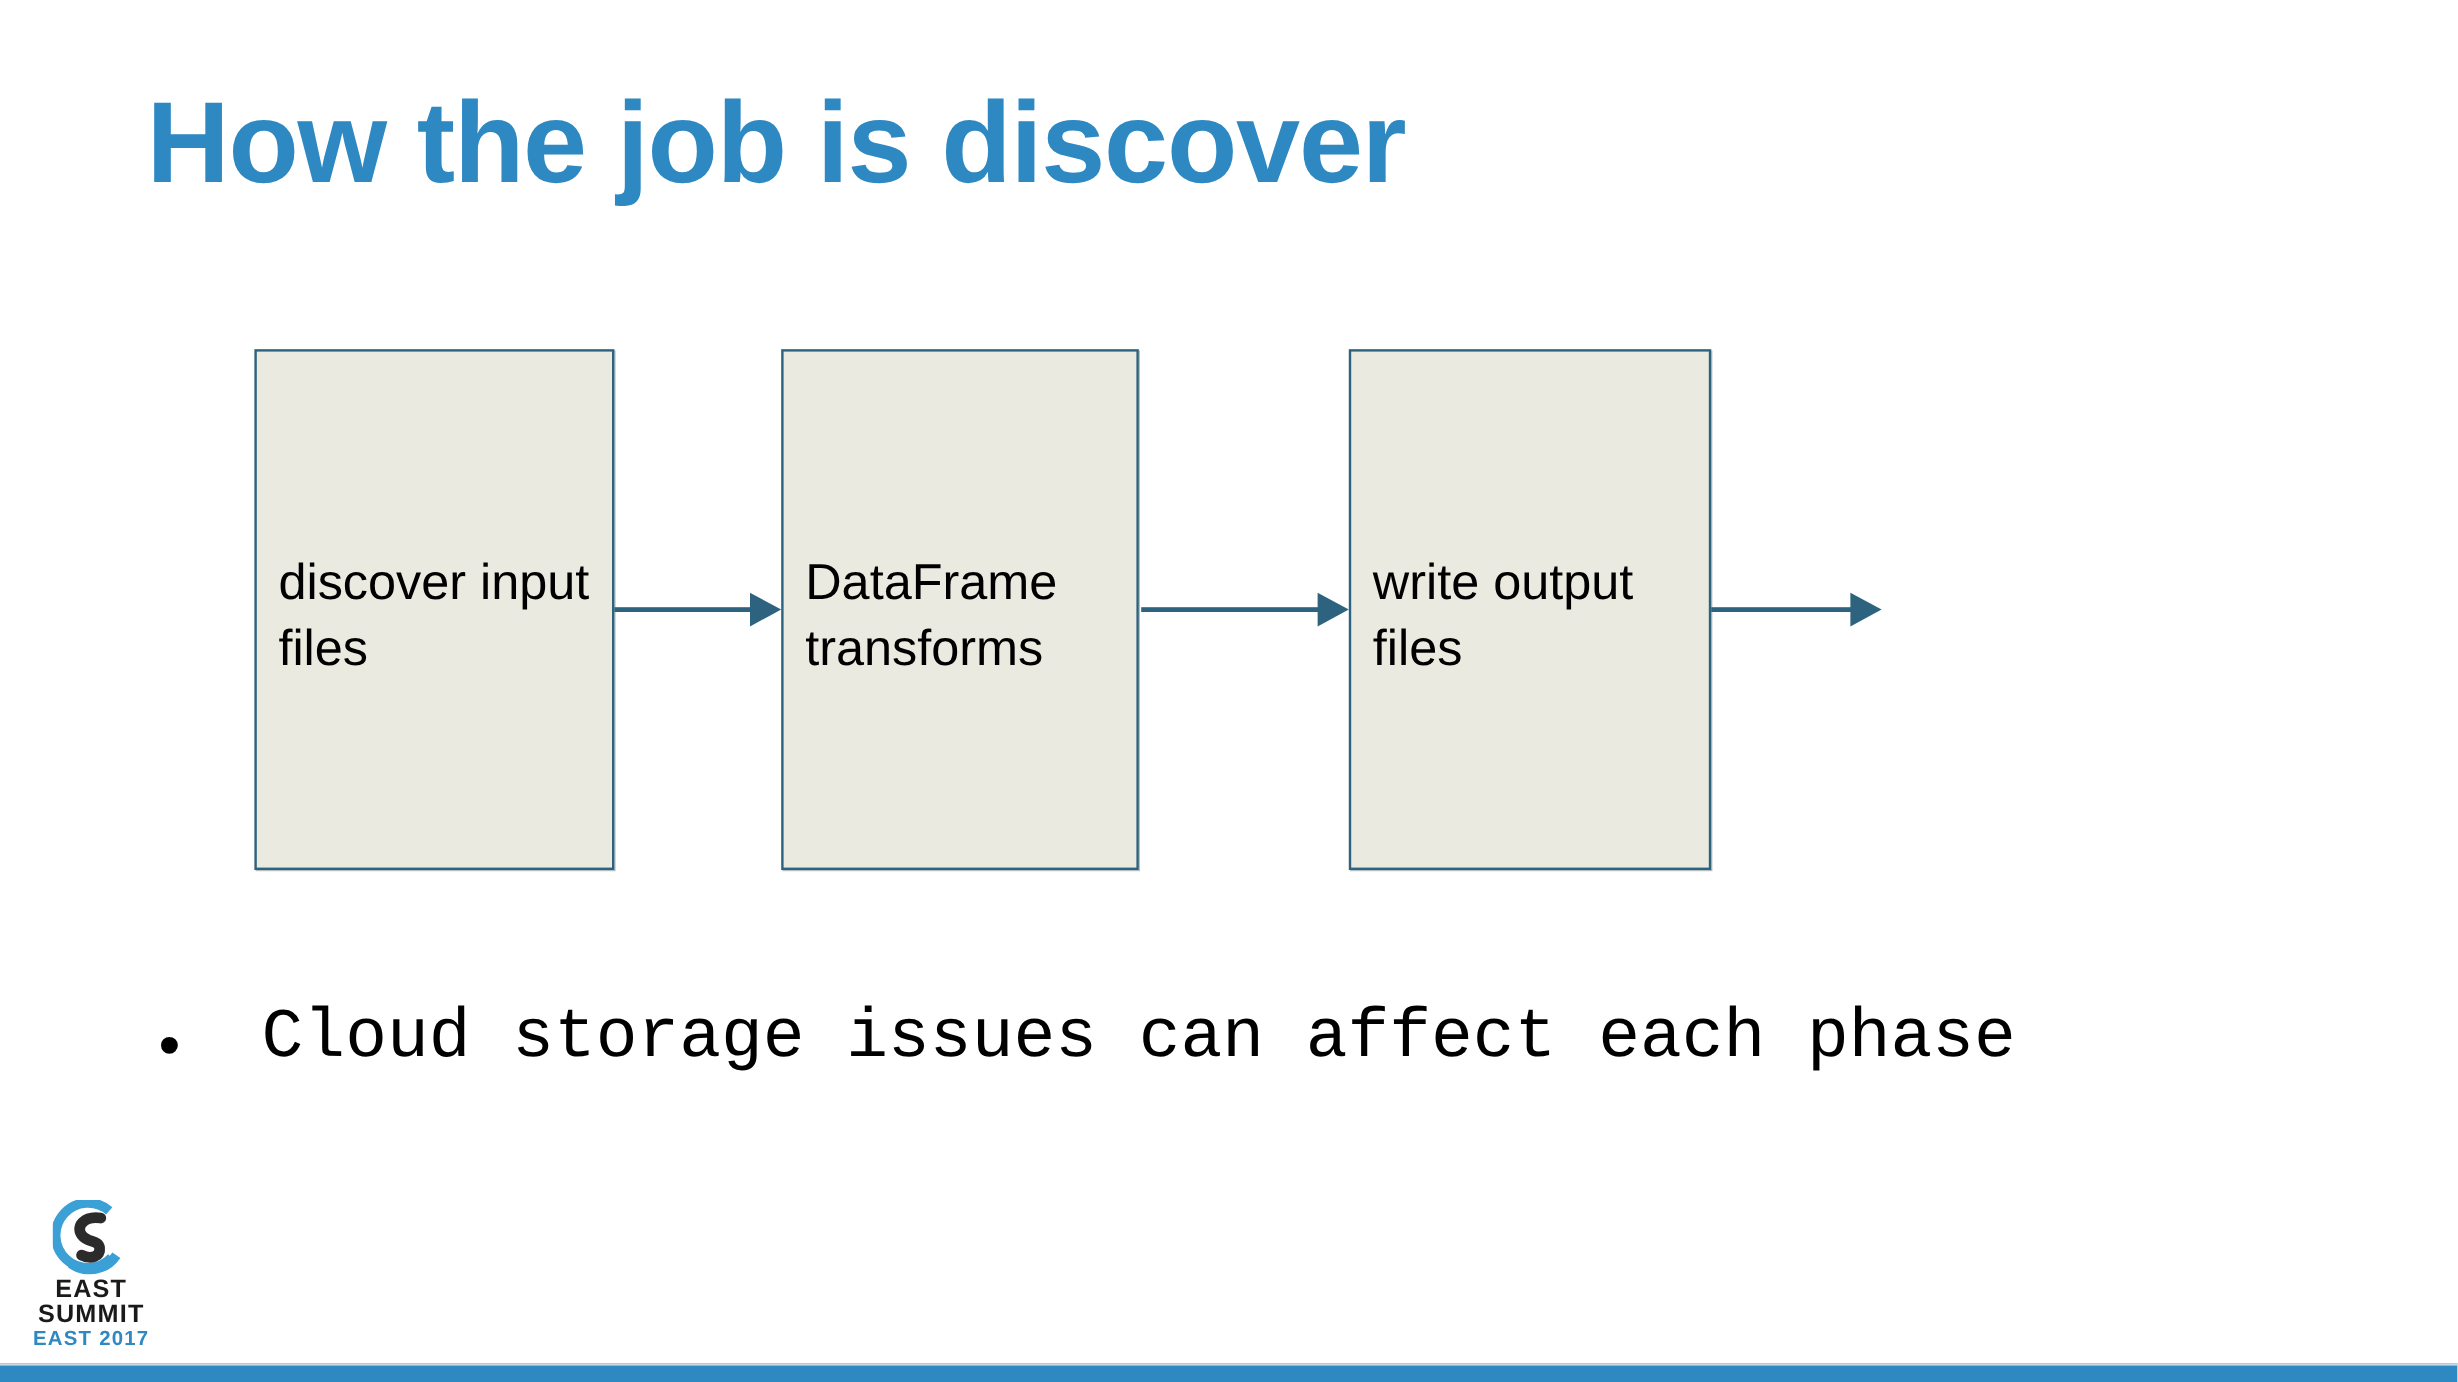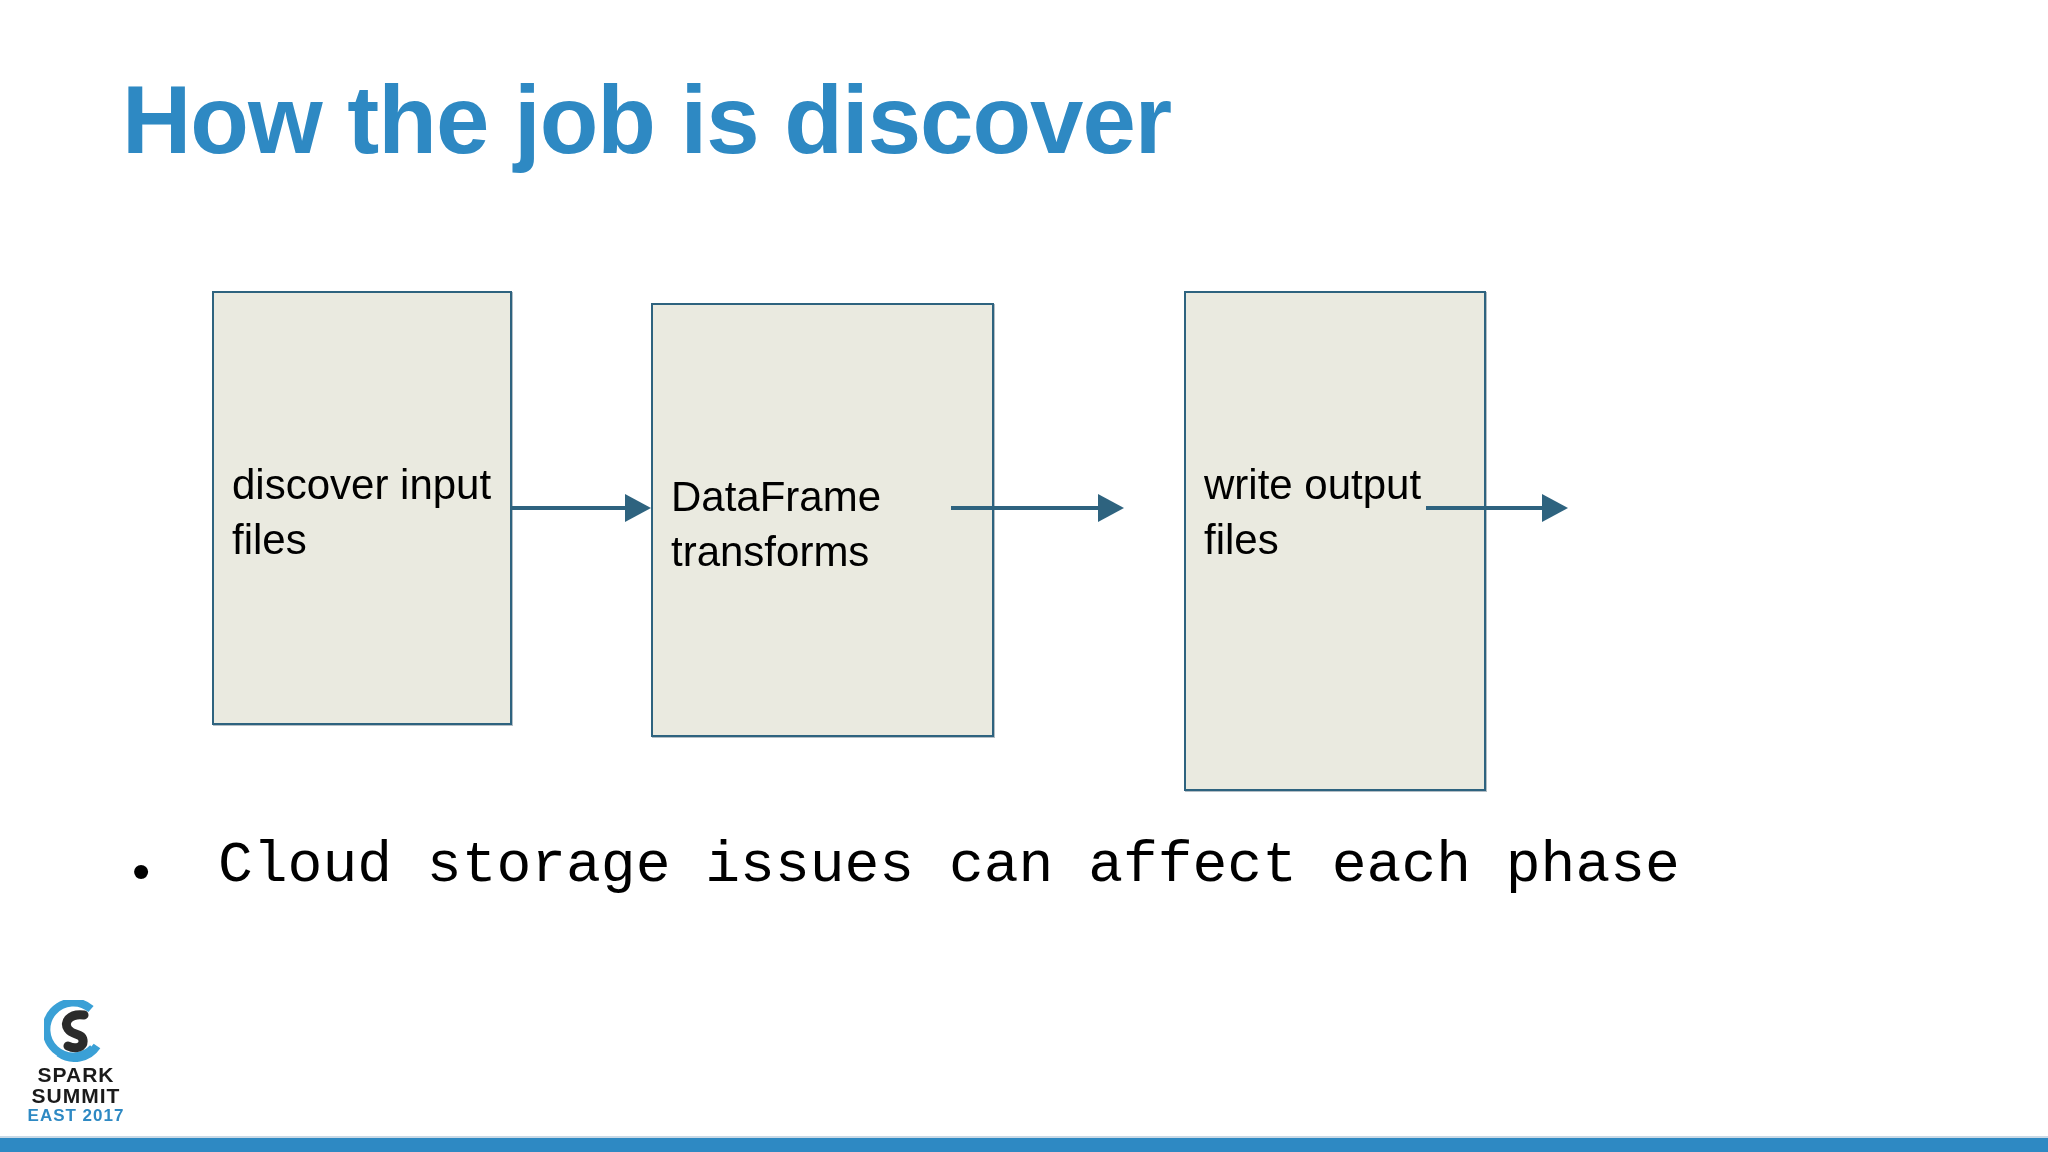--- a/index.html
+++ b/index.html
@@ -62,22 +62,22 @@
     font-family: "Liberation Sans", sans-serif;
     font-size: 42px;
     line-height: 1.32;
     color: #000000;
     text-align: left;
     word-wrap: break-word;
   }
 
   
   #box-1 { left: 212px;  top: 291px; width: 300px; height: 434px; }
-  #box-2 { left: 651px;  top: 291px; width: 343px; height: 434px; margin-top: 12px; }
-  #box-3 { left: 1184px; top: 291px; width: 302px; height: 500px; }
+  #box-2 { left: 651px;  top: 291px; width: 298px; height: 434px; }
+  #box-3 { left: 1124px; top: 291px; width: 302px; height: 434px; }
   #box-4 { left: 1568px; top: 294px; width: 300px; height: 434px; }
 
   
   #box-1 .phase-label { top: 164px; }
   #box-2 .phase-label { top: 164px; }
   #box-3 .phase-label { top: 164px; }
   #box-4 .phase-label { top: 192px; }
 
   
   .arrow {
@@ -240,21 +240,21 @@
     <div class="logo-mark">
       <svg viewBox="0 0 62 62" width="62" height="62" aria-hidden="true">
 
         <path d="M47 9 A27 27 0 1 0 49 48" fill="none" stroke="#3aa0d6" stroke-width="8" stroke-linecap="butt"></path>
         <path d="M15 53 A27 27 0 0 0 53 46" fill="none" stroke="#3aa0d6" stroke-width="8" stroke-linecap="butt"></path>
 
         <path d="M40 15 C26 13 19 22 24 29 C29 36 38 33 39 40 C40 47 32 50 24 46" fill="none" stroke="#2b2b2b" stroke-width="9" stroke-linecap="round"></path>
       </svg>
     </div>
     <div class="logo-wordmark">
-      <span class="logo-line1">SPARK</span>
+      <span class="logo-line1">EAST</span>
       <span class="logo-line2">SUMMIT</span>
       <span class="logo-line3">EAST 2017</span>
     </div>
   </div>
 
   <div class="bottom-bar"></div>
 
 </div>
 
 </body></html>

